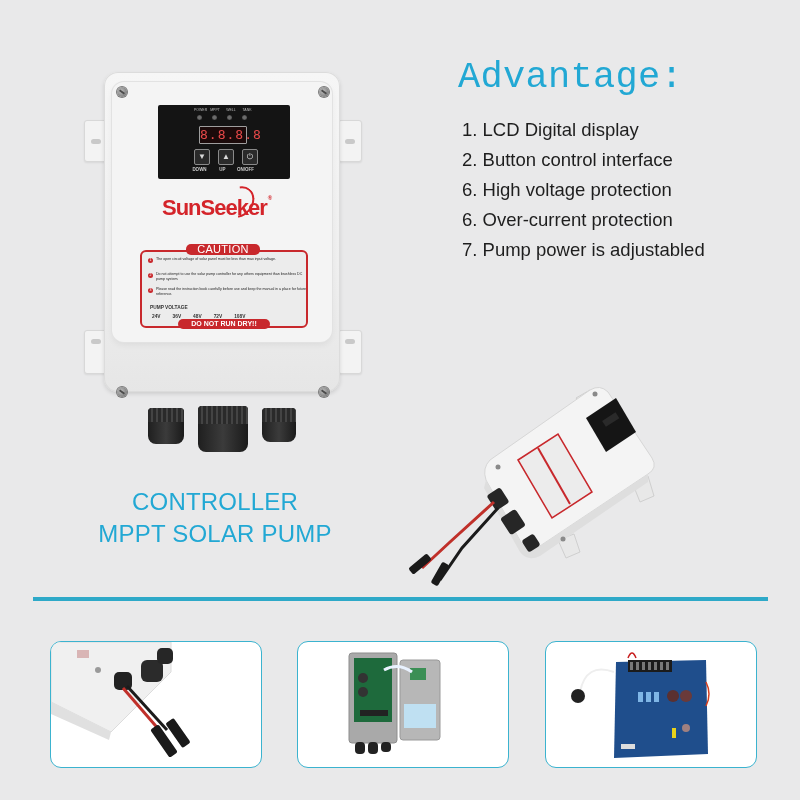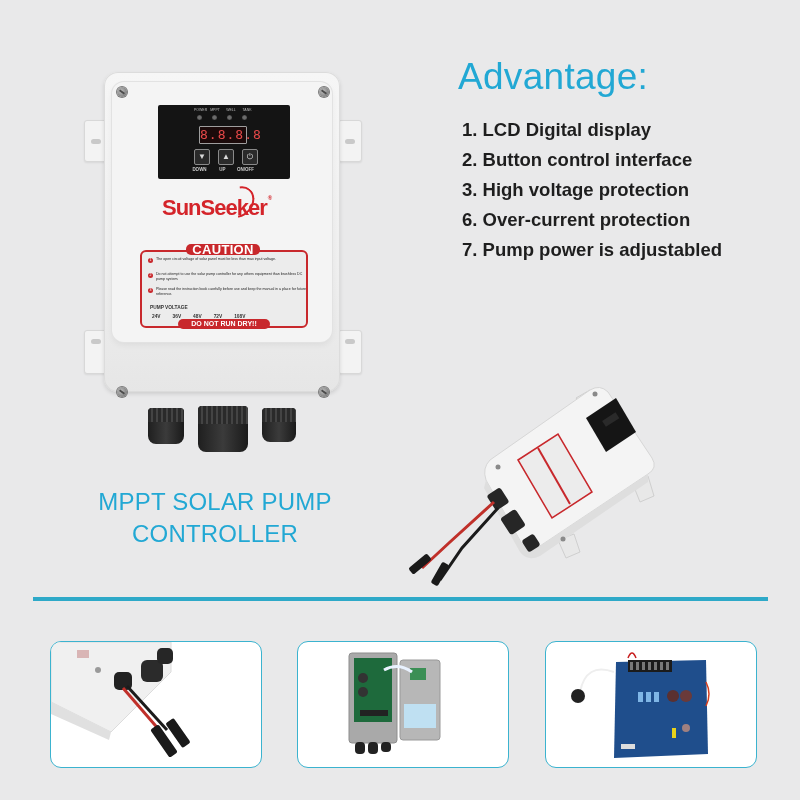--- a/index.html
+++ b/index.html
@@ -74,21 +74,21 @@
     border: 2px solid #d4242a; border-color: #d4242a #d4242a transparent transparent;
     border-radius: 50%; transform: rotate(40deg);
   }
 
   .caution {
     position: absolute; left: 140px; top: 250px; width: 164px; height: 74px;
     background: #ececec; border: 2px solid #c8282c; border-radius: 6px;
   }
   .caution-head {
     position: absolute; left: 44px; top: -8px; width: 74px; height: 11px;
-    background: #c8282c; color: #fff; font-size: 13px; font-weight: bold;
+    background: #c8282c; color: #fff; font-size: 11px; font-weight: normal;
     text-align: center; line-height: 11px; border-radius: 5px; letter-spacing: .3px;
   }
   .caution-item { position: absolute; left: 6px; width: 154px; font-size: 3.6px; line-height: 4.6px; color: #222; padding-left: 8px; }
   .caution-item i {
     position: absolute; left: 0; top: 1px; width: 5px; height: 5px; border-radius: 50%;
     background: #c8282c; color: #fff; font-size: 3.5px; line-height: 5px; text-align: center; font-style: normal;
   }
   .pv-label { position: absolute; left: 8px; top: 53px; font-size: 4.8px; font-weight: bold; color: #333; }
   .pv-opts { position: absolute; left: 10px; top: 62px; display: flex; gap: 12px; }
   .pv-opts span { font-size: 4.8px; font-weight: bold; color: #333; }
@@ -103,25 +103,25 @@
     border-radius: 4px 4px 8px 8px;
   }
   .gland::before {
     content: ""; position: absolute; left: 0; right: 0; top: 0; height: 40%;
     background: repeating-linear-gradient(90deg, #2a2a2a 0 3px, #444 3px 5px);
     border-radius: 4px 4px 0 0;
   }
 
   
   .adv-title {
-    left: 458px; top: 56px; font-size: 37px; color: #22a8d4; letter-spacing: .3px;
+    left: 458px; top: 56px; font-size: 37px; color: #22a8d4; letter-spacing: .3px; font-family: Liberation Mono, monospace;
   }
   .adv-list { left: 462px; top: 115px; margin: 0; padding: 0; list-style: none; }
   .adv-list li {
-    font-size: 18.5px; line-height: 30px; color: #1e1e1e; white-space: nowrap; font-weight: bold;
+    font-size: 18.5px; line-height: 30px; color: #1e1e1e; white-space: nowrap;
   }
 
   .caption {
     left: 60px; top: 486px; width: 310px; text-align: center;
     font-size: 24px; line-height: 32px; color: #22a8d4; letter-spacing: .2px;
   }
 
   
   .shot2 { left: 390px; top: 370px; width: 290px; height: 220px; }
 
@@ -207,28 +207,28 @@
 
   <div class="gland" style="left:148px;top:408px;width:36px;height:36px;"></div>
   <div class="gland" style="left:198px;top:406px;width:50px;height:46px;"></div>
   <div class="gland" style="left:262px;top:408px;width:34px;height:34px;"></div>
 </div>
 
 <div class="abs adv-title">Advantage:</div>
 <ul class="abs adv-list">
   <li>1. LCD Digital display</li>
   <li>2. Button control interface</li>
-  <li>3. High voltage protection</li>
+  <li>6. High voltage protection</li>
   <li>6. Over-current protection</li>
   <li>7. Pump power is adjustabled</li>
 </ul>
 
 <div class="abs caption">
+  <div>CONTROLLER</div>
   <div>MPPT SOLAR PUMP</div>
-  <div>CONTROLLER</div>
 </div>
 
 <div class="abs shot2">
   <svg width="290" height="220" viewBox="0 0 290 220">
 
     <path d="M242 112 l16 -6 l6 20 l-14 6 z" fill="#e8e8e8" stroke="#cfcfcf"></path>
     <path d="M168 170 l16 -6 l6 18 l-14 6 z" fill="#e8e8e8" stroke="#cfcfcf"></path>
     <path d="M186 28 l14 -8 l8 10 l-14 8 z" fill="#e8e8e8" stroke="#cfcfcf"></path>
 
     <path d="M100 90 L200 20 Q210 14 218 22 L262 88 Q268 98 258 104 L150 176 Q140 182 132 174 L96 110 Q92 98 100 90 Z" fill="#f4f4f4" stroke="#d6d6d6"></path>

